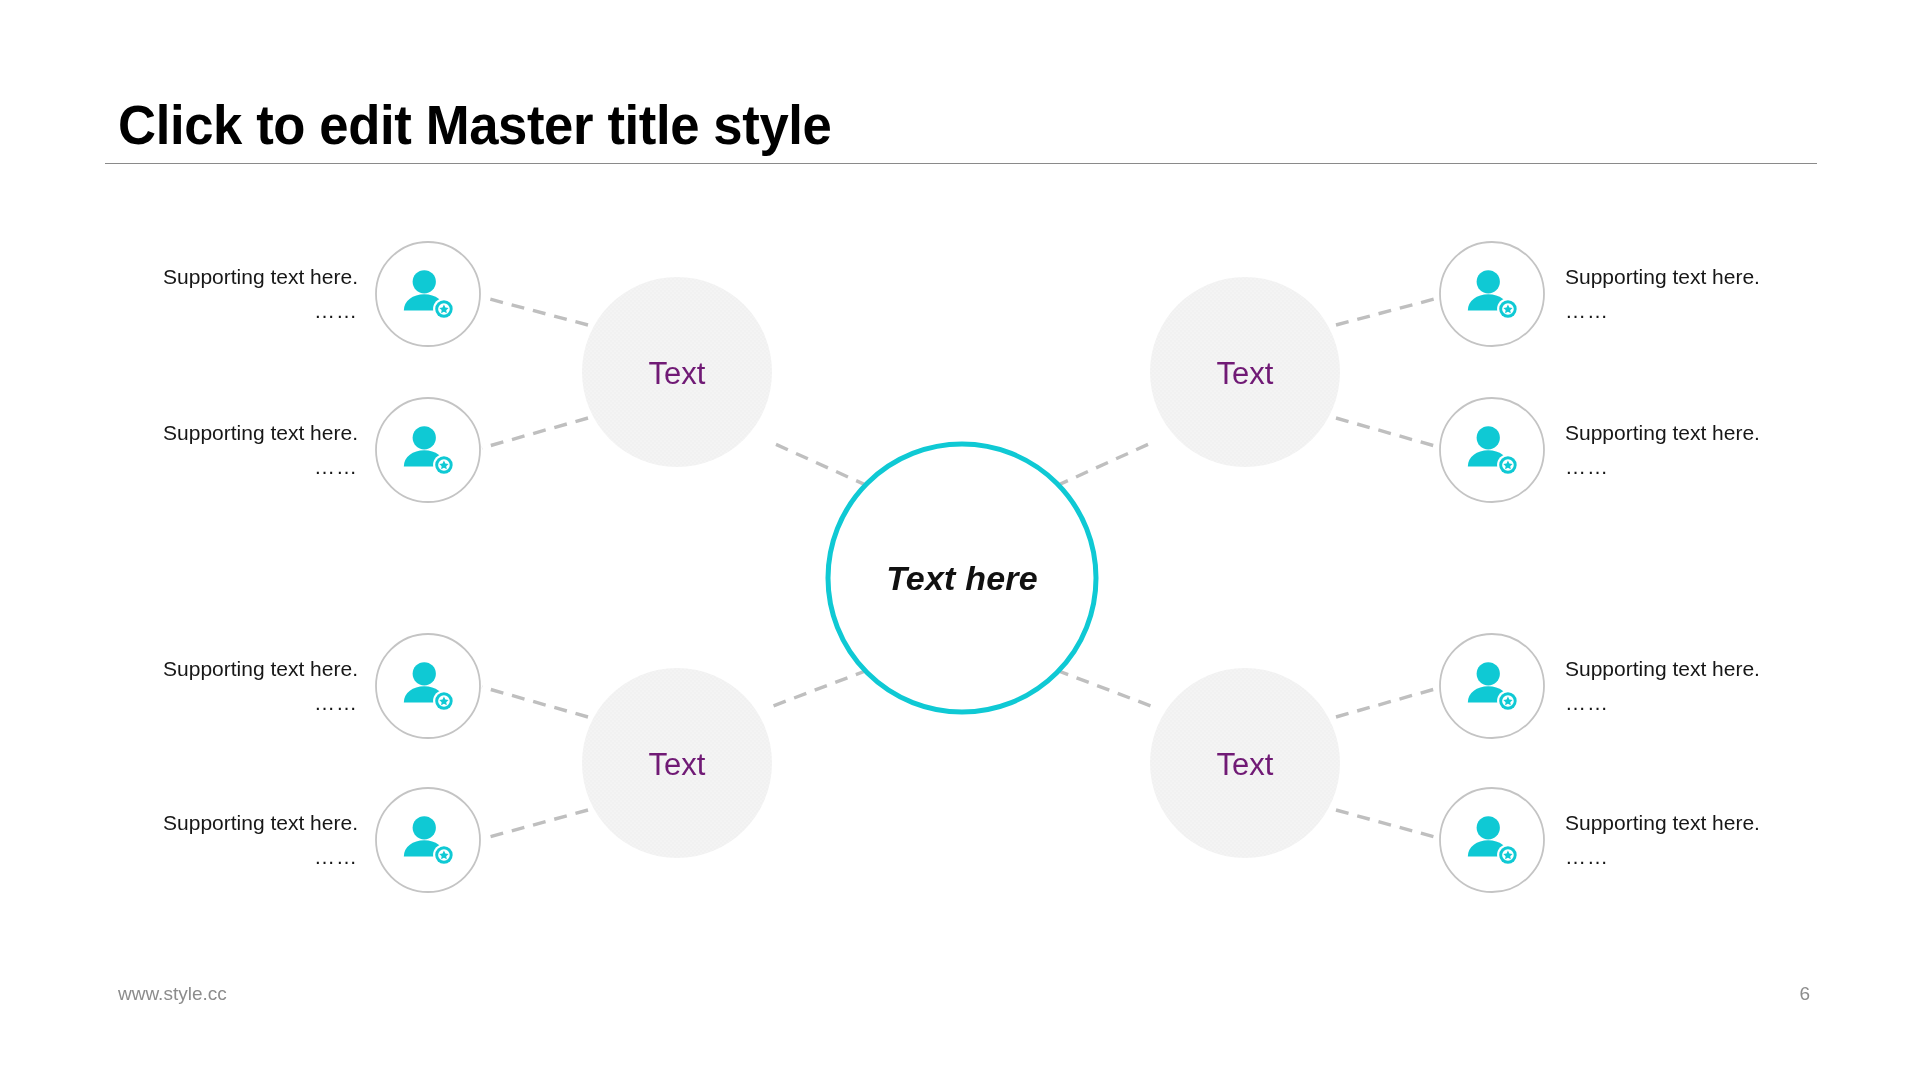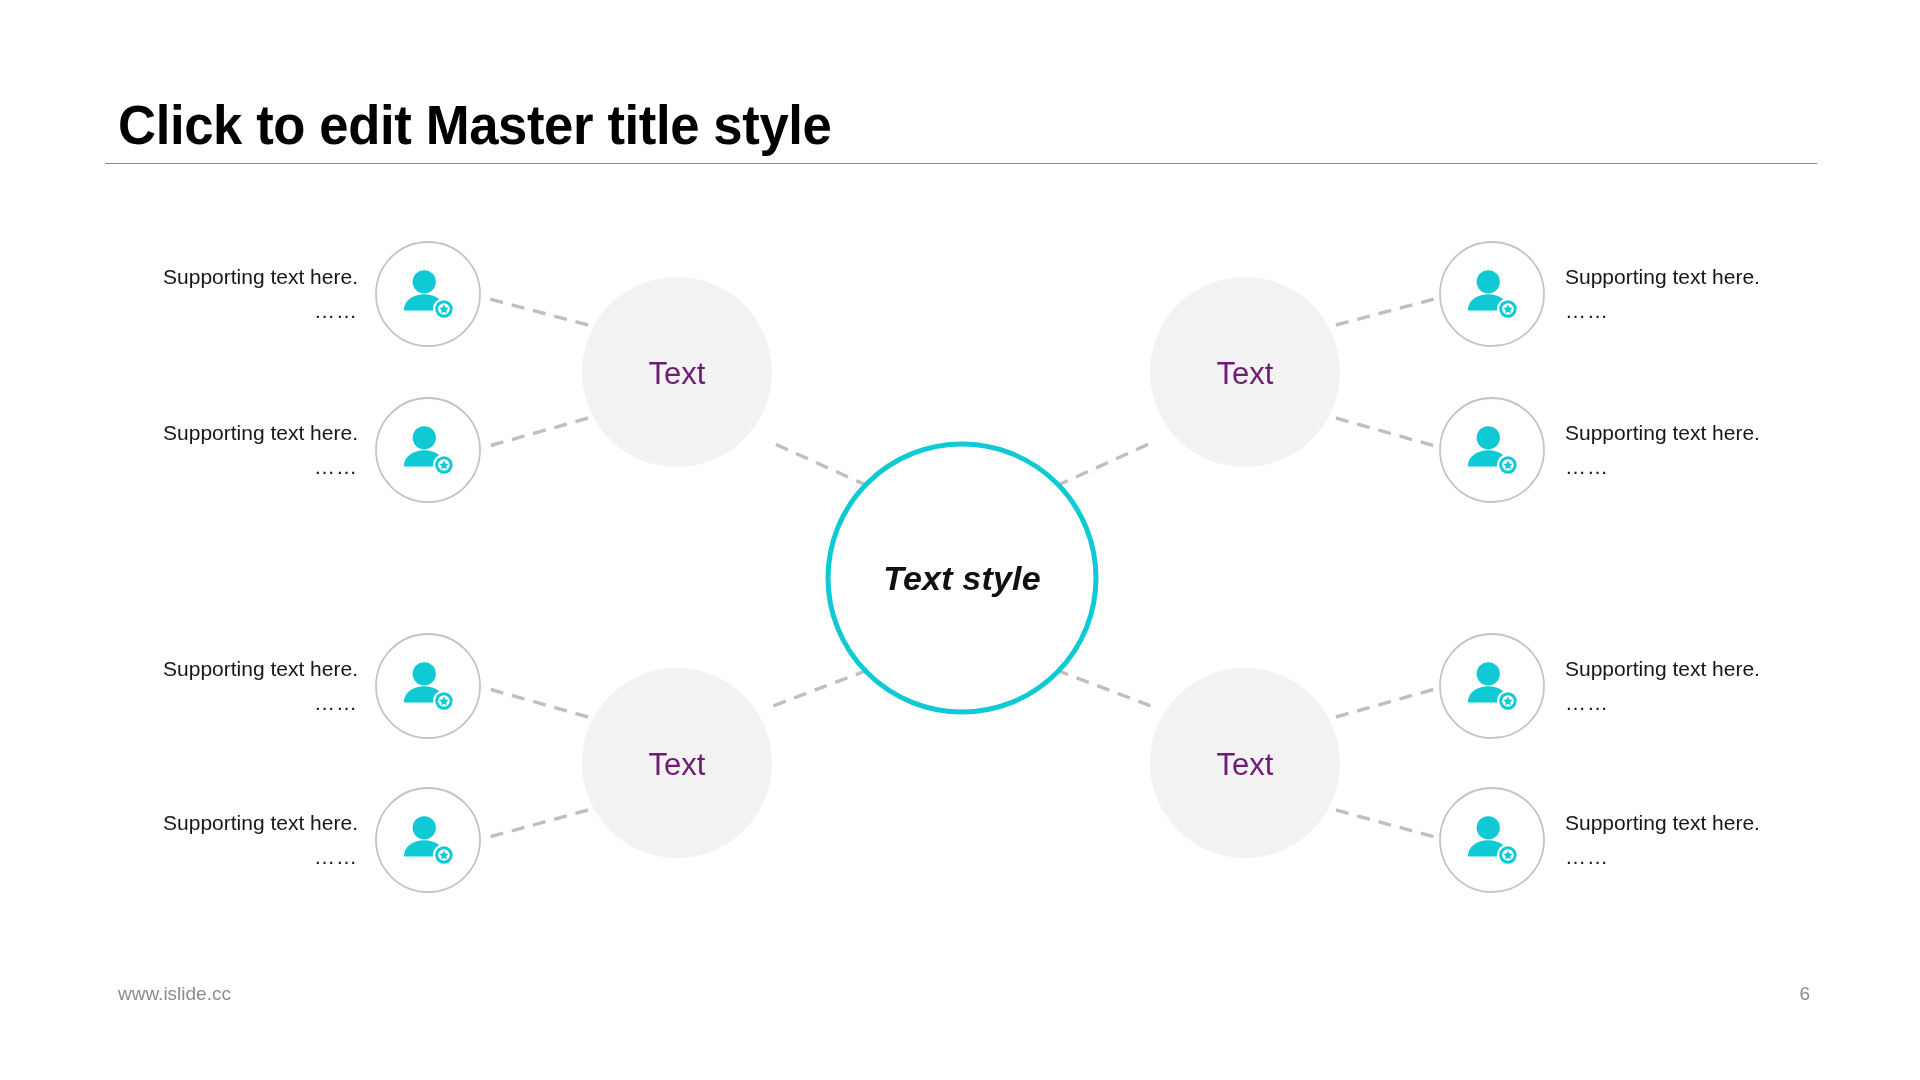--- a/index.html
+++ b/index.html
@@ -192,21 +192,21 @@
       <circle cx="1492" cy="840" r="52" fill="#FFFFFF" stroke="#C4C4C4" stroke-width="1.8"></circle>
       <use href="#person-star" x="1462" y="810" width="60" height="60"></use>
     </g>
   </svg>
 
   <div class="node-label" style="left:677px; top:374px;">Text</div>
   <div class="node-label" style="left:1245px; top:374px;">Text</div>
   <div class="node-label" style="left:677px; top:765px;">Text</div>
   <div class="node-label" style="left:1245px; top:765px;">Text</div>
 
-  <div class="center-label" style="left:962px; top:578px;">Text style</div>
+  <div class="center-label" style="left:962px; top:578px;">Text here</div>
 
   <div class="support left" style="left:58px; top:294px;">
     <span class="line1">Supporting text here.</span>
     <span class="line2">……</span>
   </div>
   <div class="support left" style="left:58px; top:450px;">
     <span class="line1">Supporting text here.</span>
     <span class="line2">……</span>
   </div>
   <div class="support left" style="left:58px; top:686px;">
@@ -228,16 +228,16 @@
   </div>
   <div class="support right" style="left:1565px; top:686px;">
     <span class="line1">Supporting text here.</span>
     <span class="line2">……</span>
   </div>
   <div class="support right" style="left:1565px; top:840px;">
     <span class="line1">Supporting text here.</span>
     <span class="line2">……</span>
   </div>
 
-  <div class="footer-url">www.islide.cc</div>
+  <div class="footer-url">www.style.cc</div>
   <div class="footer-page">6</div>
 
 </div>
 
 </body></html>

